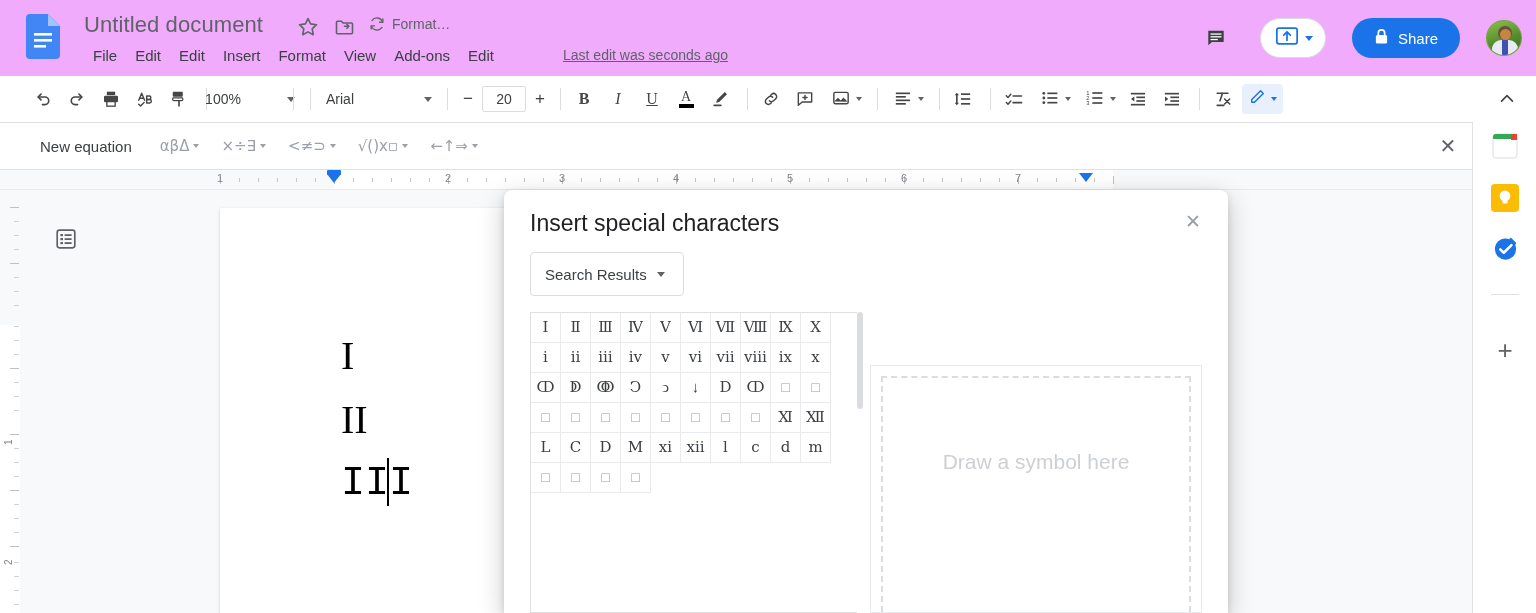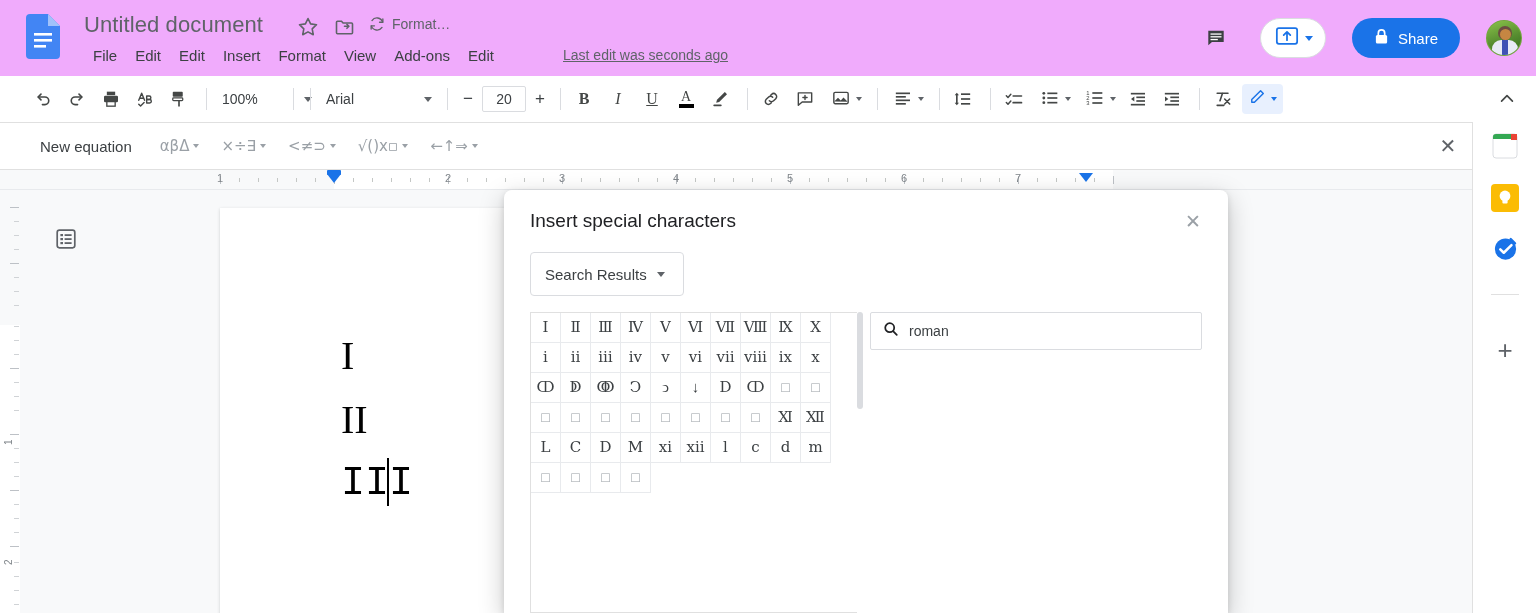--- a/index.html
+++ b/index.html
@@ -74,21 +74,21 @@
     height:30px; min-width:30px; display:flex; align-items:center; justify-content:center;
     border-radius:4px; cursor:pointer; color:#444746; margin-right:4px; padding:0 3px;
   }
   .tb-sep { width:1px; height:22px; background:#dadce0; margin:0 8px; }
   .tb-select {
     height:30px; display:flex; align-items:center; gap:5px; padding:0 7px;
     border-radius:4px; cursor:pointer; font-size:14px; color:#3c4043; white-space:nowrap;
   }
   .caret { width:0;height:0;border-left:4px solid transparent;border-right:4px solid transparent;border-top:5px solid #5f6368; }
   .caret-sm { width:0;height:0;border-left:3.5px solid transparent;border-right:3.5px solid transparent;border-top:4.5px solid #5f6368; }
-  .zoom-sel { width:70px; justify-content:space-between;gap:46px; }
+  .zoom-sel { width:70px; justify-content:center;gap:46px; }
   .style-sel { width:128px; justify-content:space-between; }
   .font-sel { width:120px; justify-content:space-between; }
   .fontsize-group { display:flex; align-items:center; }
   .fs-btn { width:24px;height:26px;display:flex;align-items:center;justify-content:center;
     font-size:17px;color:#3c4043;cursor:pointer;border-radius:4px; }
   .fs-box { width:44px;height:26px;border:1px solid #dadce0;border-radius:2px;
     display:flex;align-items:center;justify-content:center;font-size:14px;color:#3c4043;margin:0 2px; }
   .bold-i { font-weight:700; font-size:16px; font-family:"Liberation Serif", serif; }
   .ital-i { font-style:italic; font-size:16px; font-family:"Liberation Serif", serif; }
   .und-i { text-decoration:underline; font-size:16px; font-family:"Liberation Serif", serif; }
@@ -150,21 +150,21 @@
   .side-plus { position:absolute; left:16px; width:32px; height:32px; cursor:pointer;
     display:flex; align-items:center; justify-content:center; color:#5f6368; font-size:26px; font-weight:300; }
 
   
   .dialog {
     position:absolute; left:504px; top:190px; width:724px; height:423px;
     background:#fff; border-radius:8px 8px 0 0;
     box-shadow:0 8px 26px rgba(0,0,0,.22), 0 2px 6px rgba(0,0,0,.12);
     overflow:hidden;
   }
-  .dlg-title { position:absolute; left:26px; top:20px; font-size:19px; color:#202124; font-weight:400; white-space:nowrap; }
+  .dlg-title { position:absolute; left:26px; top:20px; font-size:23px; color:#202124; font-weight:400; white-space:nowrap; }
   .dlg-close { position:absolute; right:22px; top:18px; width:26px; height:26px;
     display:flex;align-items:center;justify-content:center;cursor:pointer;color:#9aa0a6;font-size:19px;border-radius:50%; }
   .dlg-dropdown {
     position:absolute; left:26px; top:62px; height:44px; min-width:154px;
     border:1px solid #dadce0; border-radius:4px; display:flex; align-items:center;
     gap:10px; padding:0 14px; cursor:pointer; font-size:15px; color:#3c4043; white-space:nowrap;
   }
 
   .grid-panel { position:absolute; left:26px; top:122px; width:328px; height:301px;
      border:1px solid #e0e0e0; border-right:none; background:#fff; overflow:hidden; }
@@ -735,25 +735,21 @@
           <div class="char-cell box">□</div>
           <div class="char-cell box">□</div>
           <div class="char-cell box">□</div>
           <div class="char-cell box">□</div>
         </div>
     </div>
     <div class="grid-scroll">
       <div class="grid-scroll-thumb"></div>
     </div>
 
-    <div class="search-box">
-      <span>
-        <svg width="16" height="16" viewBox="0 0 20 20" fill="none" stroke="#202124" stroke-width="2.2" stroke-linecap="round">
-          <circle cx="8.4" cy="8.4" r="5.6"></circle>
-            <path d="M12.6 12.6l4.6 4.6"></path>
-        </svg>
-      </span>
-      <span class="sv" placeholder="Search by keyword">roman</span>
-    </div>
-
+
+    <div class="draw-box">
+      <div class="draw-inner">
+        <span class="draw-hint">Draw a symbol here</span>
+      </div>
+    </div>
   </div>
 
 </div>
 
 </body></html>

